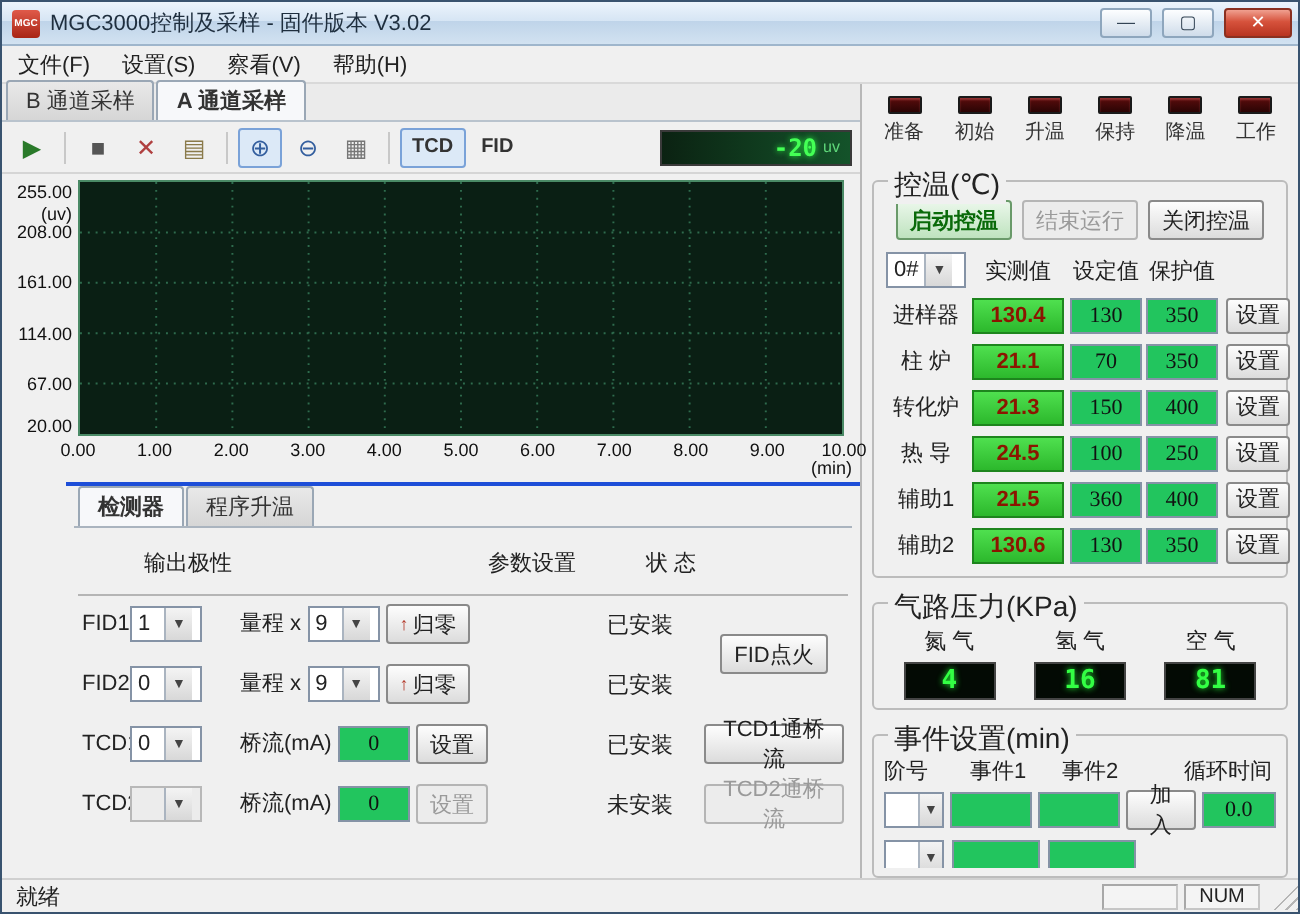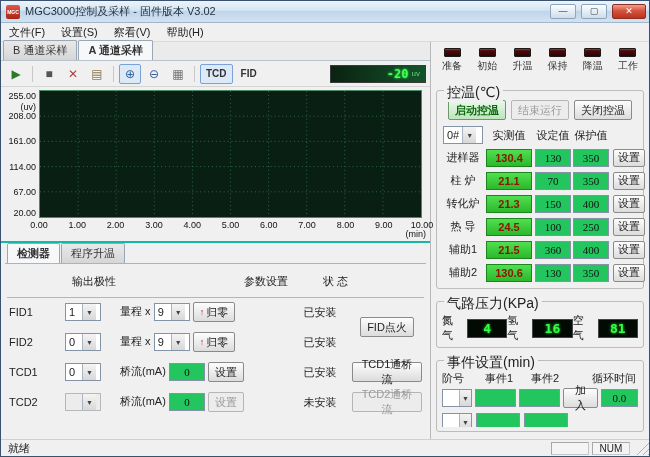--- a/index.html
+++ b/index.html
@@ -45,21 +45,21 @@
   .ytick.t0{top:1px;transform:none;}
   .ytick.t5{top:auto;bottom:0;transform:none;}
   .ytick.unit{top:12px;transform:none;}
   .plot{flex:1;height:128px;background:#0a1f14;border:1px solid #4a8a66;position:relative;}
   .plot svg{display:block;width:100%;height:100%;}
   .x-axis{position:relative;height:22px;margin-left:36px;}
   .xtick{position:absolute;top:2px;font-size:9px;color:#111;transform:translateX(-50%);}
   .xunit{position:absolute;right:-4px;top:11px;font-size:9px;color:#111;}
 
   
-  .det-panel{flex:1;border-top:2px solid #14b8a6;padding:2px 4px 0 4px;min-height:0;}
+  .det-panel{flex:1;border-top:2px solid #1d4ed8;padding:2px 4px 0 4px;min-height:0;margin-left:32px;}
   .det-tabs{display:flex;align-items:flex-end;gap:1px;height:19px;border-bottom:1px solid #aab4bf;padding-left:2px;}
   .det-body{padding:3px 2px 0 2px;}
   table.det-table{border-collapse:collapse;width:100%;table-layout:fixed;}
   .det-table td{font-size:11px;color:#222;padding:2px 2px;vertical-align:middle;}
   .det-head td{font-size:11px;color:#222;text-align:right;border-bottom:1px solid #b5b5b5;padding-bottom:3px;}
   .det-table tr{height:30px;}
   .dname{width:44px;padding-left:10px;}
   .c-pol{width:70px;text-align:center;}
   .c-par{width:172px;}
   .c-sta{width:60px;text-align:center;}
@@ -90,21 +90,21 @@
   .btn-start{color:#0a6a0a;font-weight:bold;background:linear-gradient(#eaf7ea,#bfe3bf);border-color:#6a9a6a;}
   table.temp-table{border-collapse:collapse;width:100%;table-layout:fixed;}
   .temp-table td{padding:1px 1px;font-size:11px;text-align:center;vertical-align:middle;height:23px;}
   .tt-name{width:42px;text-align:left;padding-left:2px;color:#222;}
   .tt-a{width:50px;} .tt-s{width:38px;} .tt-p{width:38px;} .tt-b{width:38px;}
   .temp-head td{font-size:11px;color:#222;height:22px;}
   .ledg{display:inline-flex;align-items:center;justify-content:center;width:46px;height:18px;background:linear-gradient(#4fe04f,#2cb82c);border:1px solid #1d851d;font-size:11px;font-weight:bold;color:#8b1500;}
   .btn-set{height:18px;padding:0 4px;}
 
   .gas-row{display:flex;justify-content:space-around;margin-top:2px;}
-  .gas-ch{display:flex;flex-direction:row;align-items:center;gap:3px;}
+  .gas-ch{display:flex;flex-direction:column;align-items:center;gap:3px;}
   .gas-label{font-size:11px;color:#222;}
   .gas-led{width:46px;height:19px;background:#030a04;border:1px solid #444;display:flex;align-items:center;justify-content:center;font-family:"DejaVu Sans Mono",monospace;font-size:13px;font-weight:bold;color:#33ff44;text-shadow:0 0 3px #22ee33;}
 
   .ev-headers{display:flex;align-items:center;font-size:11px;color:#222;margin:1px 0 2px 0;}
   .eh-stage{width:34px;text-align:left;}
   .eh-e1{width:46px;text-align:center;}
   .eh-e2{width:46px;text-align:center;}
   .eh-cycle{margin-left:auto;padding-right:2px;}
   .ev-controls{display:flex;align-items:center;gap:3px;}
   .ev-cycle-box{margin-left:auto;}

